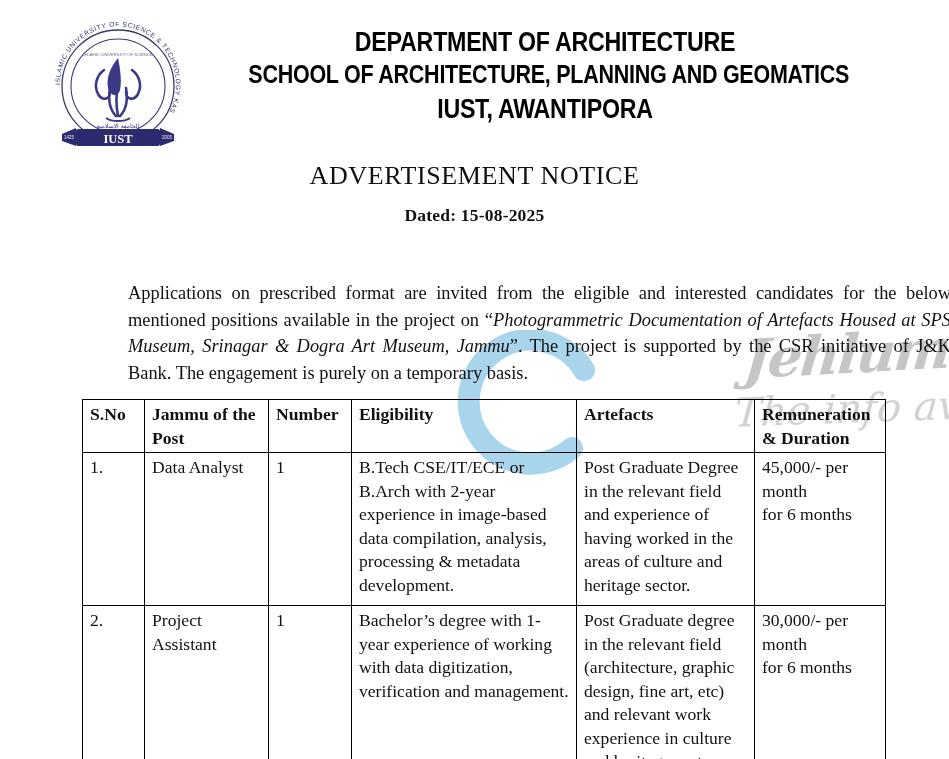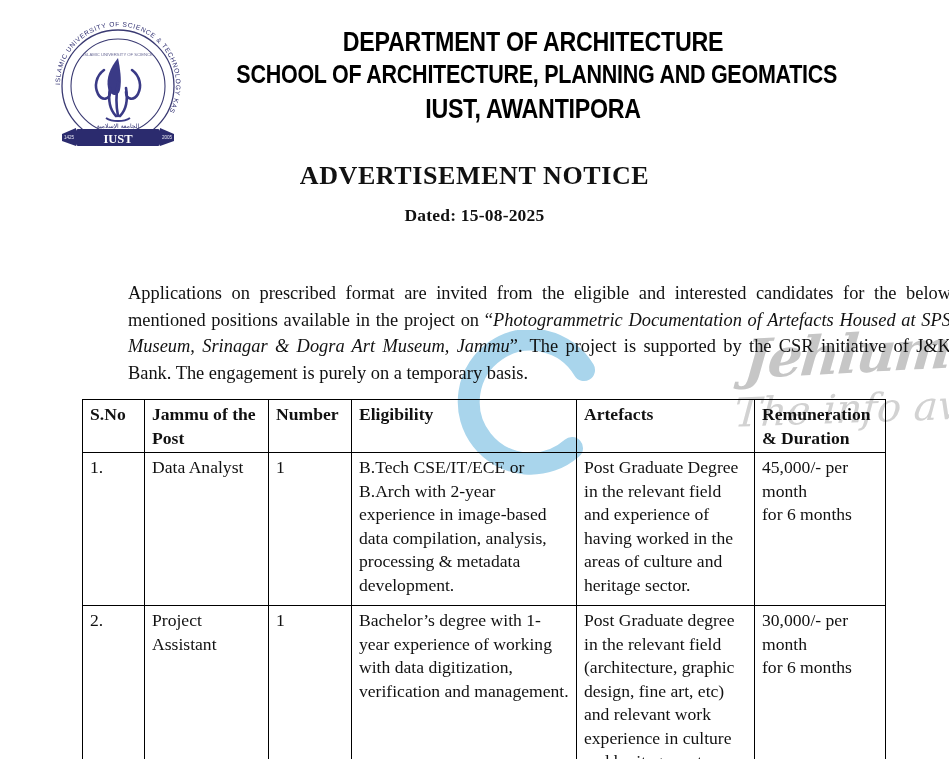--- a/index.html
+++ b/index.html
@@ -73,21 +73,21 @@
   }
   #logo {
     position: absolute;
     left: 52px;
     top: 22px;
     width: 132px;
     height: 132px;
   }
   #header-titles {
     position: absolute;
-    left: 188px;
+    left: 200px;
     top: 26px;
     width: 690px;
     text-align: center;
   }
   .hdr-line {
     font-family: "Liberation Sans Narrow", "Liberation Sans", sans-serif;
     font-weight: bold;
     color: #000000;
     letter-spacing: -0.3px;
     transform: scaleX(0.86);
@@ -98,21 +98,21 @@
   #hdr-line-2 { font-size: 25px; line-height: 31px; }
   #hdr-line-3 { font-size: 27px; line-height: 34px; margin-top: 2px; }
 
   
   #notice-title {
     position: absolute;
     left: 0; top: 161px;
     width: 949px;
     text-align: center;
     font-family: "Liberation Serif", serif;
-    font-weight: bold;
+    font-weight: normal;
     font-size: 26px;
     letter-spacing: 0.6px;
     z-index: 3;
   }
   #notice-date {
     position: absolute;
     left: 0; top: 205px;
     width: 949px;
     text-align: center;
     font-family: "Liberation Serif", serif;

